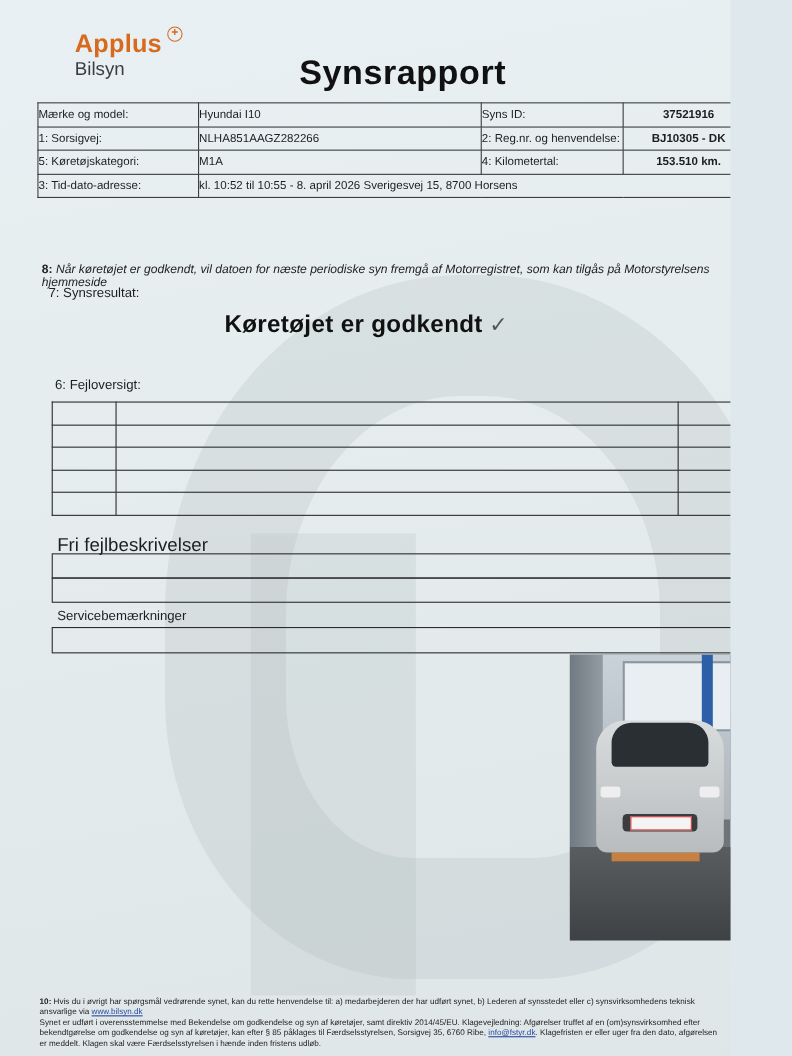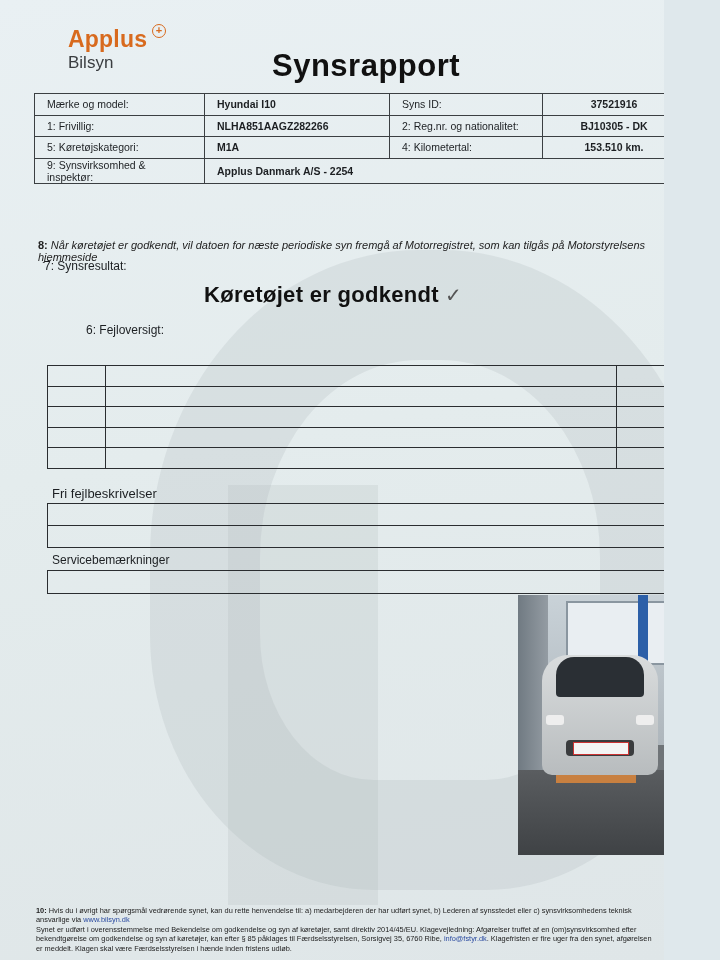--- a/index.html
+++ b/index.html
@@ -32,42 +32,42 @@
     text-align:center; color:#d86a1e; font-weight:bold;
   }
   .logo-sub { font-size:17px; color:#3a3d40; margin-left:0px; margin-top:0px; }
   .title {
     position:absolute; left:272px; top:48px; font-size:31px; font-weight:bold; letter-spacing:0.5px; color:#111;
   }
   table.info {
     position:absolute; left:34px; top:93px; width:652px; border-collapse:collapse;
     font-size:10.5px;
   }
-  table.info td { border:1px solid #3b3f42; height:20.5px; padding:0 12px; vertical-align:middle; }
+  table.info td { border:1px solid #3b3f42; height:20.5px; padding:0 0; vertical-align:middle; }
   table.info td.lbl { width:145px; }
-  table.info td.val { font-weight:bold; }
+  table.info td.val { font-weight:normal; }
   table.info td.lbl2 { width:128px; }
   table.info td.val2 { width:118px; font-weight:bold; text-align:center; }
   .note8 {
     position:absolute; left:38px; top:239px; font-size:11px; font-style:italic; color:#222;
   }
   .note8 b { font-style:normal; }
   .sec7 { position:absolute; left:44px; top:259px; font-size:12px; }
   .result {
     position:absolute; left:204px; top:282px; font-size:22px; font-weight:bold; color:#111; letter-spacing:0.3px;
   }
   .result .check { font-weight:normal; color:#555; font-size:20px; margin-left:6px; }
-  .sec6 { position:absolute; left:50px; top:323px; font-size:12px;margin-left:36px; }
+  .sec6 { position:absolute; left:50px; top:343px; font-size:12px; }
   table.faults {
     position:absolute; left:47px; top:365px; width:644px; border-collapse:collapse;
   }
   table.faults td { border:1.5px solid #2a2d30; height:19.5px; padding:0; }
   table.faults td.c1 { width:57px; }
   table.faults td.c3 { width:73px; }
-  .label-fri { position:absolute; left:52px; top:486px; font-size:13px; }
+  .label-fri { position:absolute; left:52px; top:486px; font-size:17px; }
   .box { position:absolute; border:1.5px solid #2a2d30; box-sizing:border-box; }
   .label-svc { position:absolute; left:52px; top:553px; font-size:12px; }
   .photo {
     position:absolute; left:518px; top:595px; width:172px; height:260px; overflow:hidden;
     background:#6f7478;
   }
   .ph-wall { position:absolute; left:0; top:0; width:172px; height:150px; background:linear-gradient(180deg,#c9d2d8 0%,#aeb6bc 100%); }
   .ph-door { position:absolute; left:48px; top:6px; width:110px; height:60px; background:#e9eef2; border:2px solid #8a96a0; }
   .ph-pillar-l { position:absolute; left:0; top:0; width:30px; height:260px; background:linear-gradient(90deg,#707a82,#949ca3); }
   .ph-pillar-r { position:absolute; left:150px; top:0; width:22px; height:260px; background:linear-gradient(90deg,#a2aab0,#cfd5d9); }
@@ -76,21 +76,21 @@
   .ph-car-body { position:absolute; left:24px; top:60px; width:116px; height:120px; background:linear-gradient(180deg,#d9dcdd,#b8bcbe); border-radius:26px 26px 10px 10px; }
   .ph-car-win { position:absolute; left:38px; top:62px; width:88px; height:40px; background:#2a2f34; border-radius:18px 18px 4px 4px; }
   .ph-grille { position:absolute; left:48px; top:145px; width:68px; height:16px; background:#3a3c3e; border-radius:4px; }
   .ph-plate { position:absolute; left:55px; top:147px; width:54px; height:11px; background:#f4f4f4; border:1px solid #c33; }
   .ph-light-l { position:absolute; left:28px; top:120px; width:18px; height:10px; background:#eee; border-radius:3px; }
   .ph-light-r { position:absolute; left:118px; top:120px; width:18px; height:10px; background:#eee; border-radius:3px; }
   .ph-lamp { position:absolute; left:38px; top:180px; width:80px; height:8px; background:#e58a3a; opacity:0.8; }
   .footer {
     position:absolute; left:36px; top:906px; width:670px; font-size:7.4px; line-height:9.4px; color:#222;
   }
-  .footer a { color:#2a4aa0; }
+  .footer a { color:#2a4aa0; text-decoration:underline; }
 </style>
 </head>
 <body>
 
 <div class="paper">
   <div class="wm1"></div>
   <div class="wm2"></div>
 
   <div class="logo">
     <div class="logo-main"><span>Applus</span><span class="logo-plus">+</span></div>
@@ -101,34 +101,34 @@
 
   <table class="info">
     <tbody>
         <tr>
       <td class="lbl">Mærke og model:</td>
       <td class="val">Hyundai I10</td>
       <td class="lbl2">Syns ID:</td>
       <td class="val2">37521916</td>
     </tr>
     <tr>
-      <td class="lbl">1: Frivillig:</td>
+      <td class="lbl">1: Sorsigvej:</td>
       <td class="val">NLHA851AAGZ282266</td>
-      <td class="lbl2">2:  Reg.nr. og nationalitet:</td>
+      <td class="lbl2">2:  Reg.nr. og henvendelse:</td>
       <td class="val2">BJ10305 - DK</td>
     </tr>
     <tr>
       <td class="lbl">5: Køretøjskategori:</td>
       <td class="val">M1A</td>
       <td class="lbl2">4: Kilometertal:</td>
       <td class="val2">153.510 km.</td>
     </tr>
     <tr>
-      <td class="lbl">9: Synsvirksomhed &amp; inspektør:</td>
-      <td class="val" colspan="3">Applus Danmark A/S - 2254</td>
+      <td class="lbl">3: Tid-dato-adresse:</td>
+      <td class="val" colspan="3">kl. 10:52 til 10:55 -  8. april 2026   Sverigesvej 15, 8700 Horsens</td>
     </tr>
   </tbody>
     </table>
 
   <div class="note8"><b>8:</b><span> Når køretøjet er godkendt, vil datoen for næste periodiske syn fremgå af Motorregistret, som kan tilgås på Motorstyrelsens hjemmeside</span></div>
 
   <div class="sec7">7: Synsresultat:</div>
   <div class="result">
     <span>Køretøjet er godkendt</span><span class="check">✓</span>
   </div>
@@ -184,16 +184,16 @@
     <div class="ph-light-l"></div>
     <div class="ph-light-r"></div>
     <div class="ph-grille"></div>
     <div class="ph-plate"></div>
   </div>
 
   <div class="footer">
     <div><b>10:</b><span> Hvis du i øvrigt har spørgsmål vedrørende synet, kan du rette henvendelse til: a) medarbejderen der har udført synet, b) Lederen af synsstedet eller c) synsvirksomhedens teknisk</span></div>
     <div><span>ansvarlige via </span><a>www.bilsyn.dk</a></div>
     <div>Synet er udført i overensstemmelse med Bekendelse om godkendelse og syn af køretøjer, samt direktiv 2014/45/EU. Klagevejledning: Afgørelser truffet af en (om)synsvirksomhed efter</div>
-    <div><span>bekendtgørelse om godkendelse og syn af køretøjer, kan efter § 85 påklages til Færdselsstyrelsen, Sorsigvej 35, 6760 Ribe, </span><a>info@fstyr.dk</a><span>. Klagefristen er fire uger fra den synet, afgørelsen</span></div>
+    <div><span>bekendtgørelse om godkendelse og syn af køretøjer, kan efter § 85 påklages til Færdselsstyrelsen, Sorsigvej 35, 6760 Ribe, </span><a>info@fstyr.dk</a><span>. Klagefristen er eller uger fra den dato, afgørelsen</span></div>
     <div>er meddelt. Klagen skal være Færdselsstyrelsen i hænde inden fristens udløb.</div>
   </div>
 </div>
 
 </body></html>

